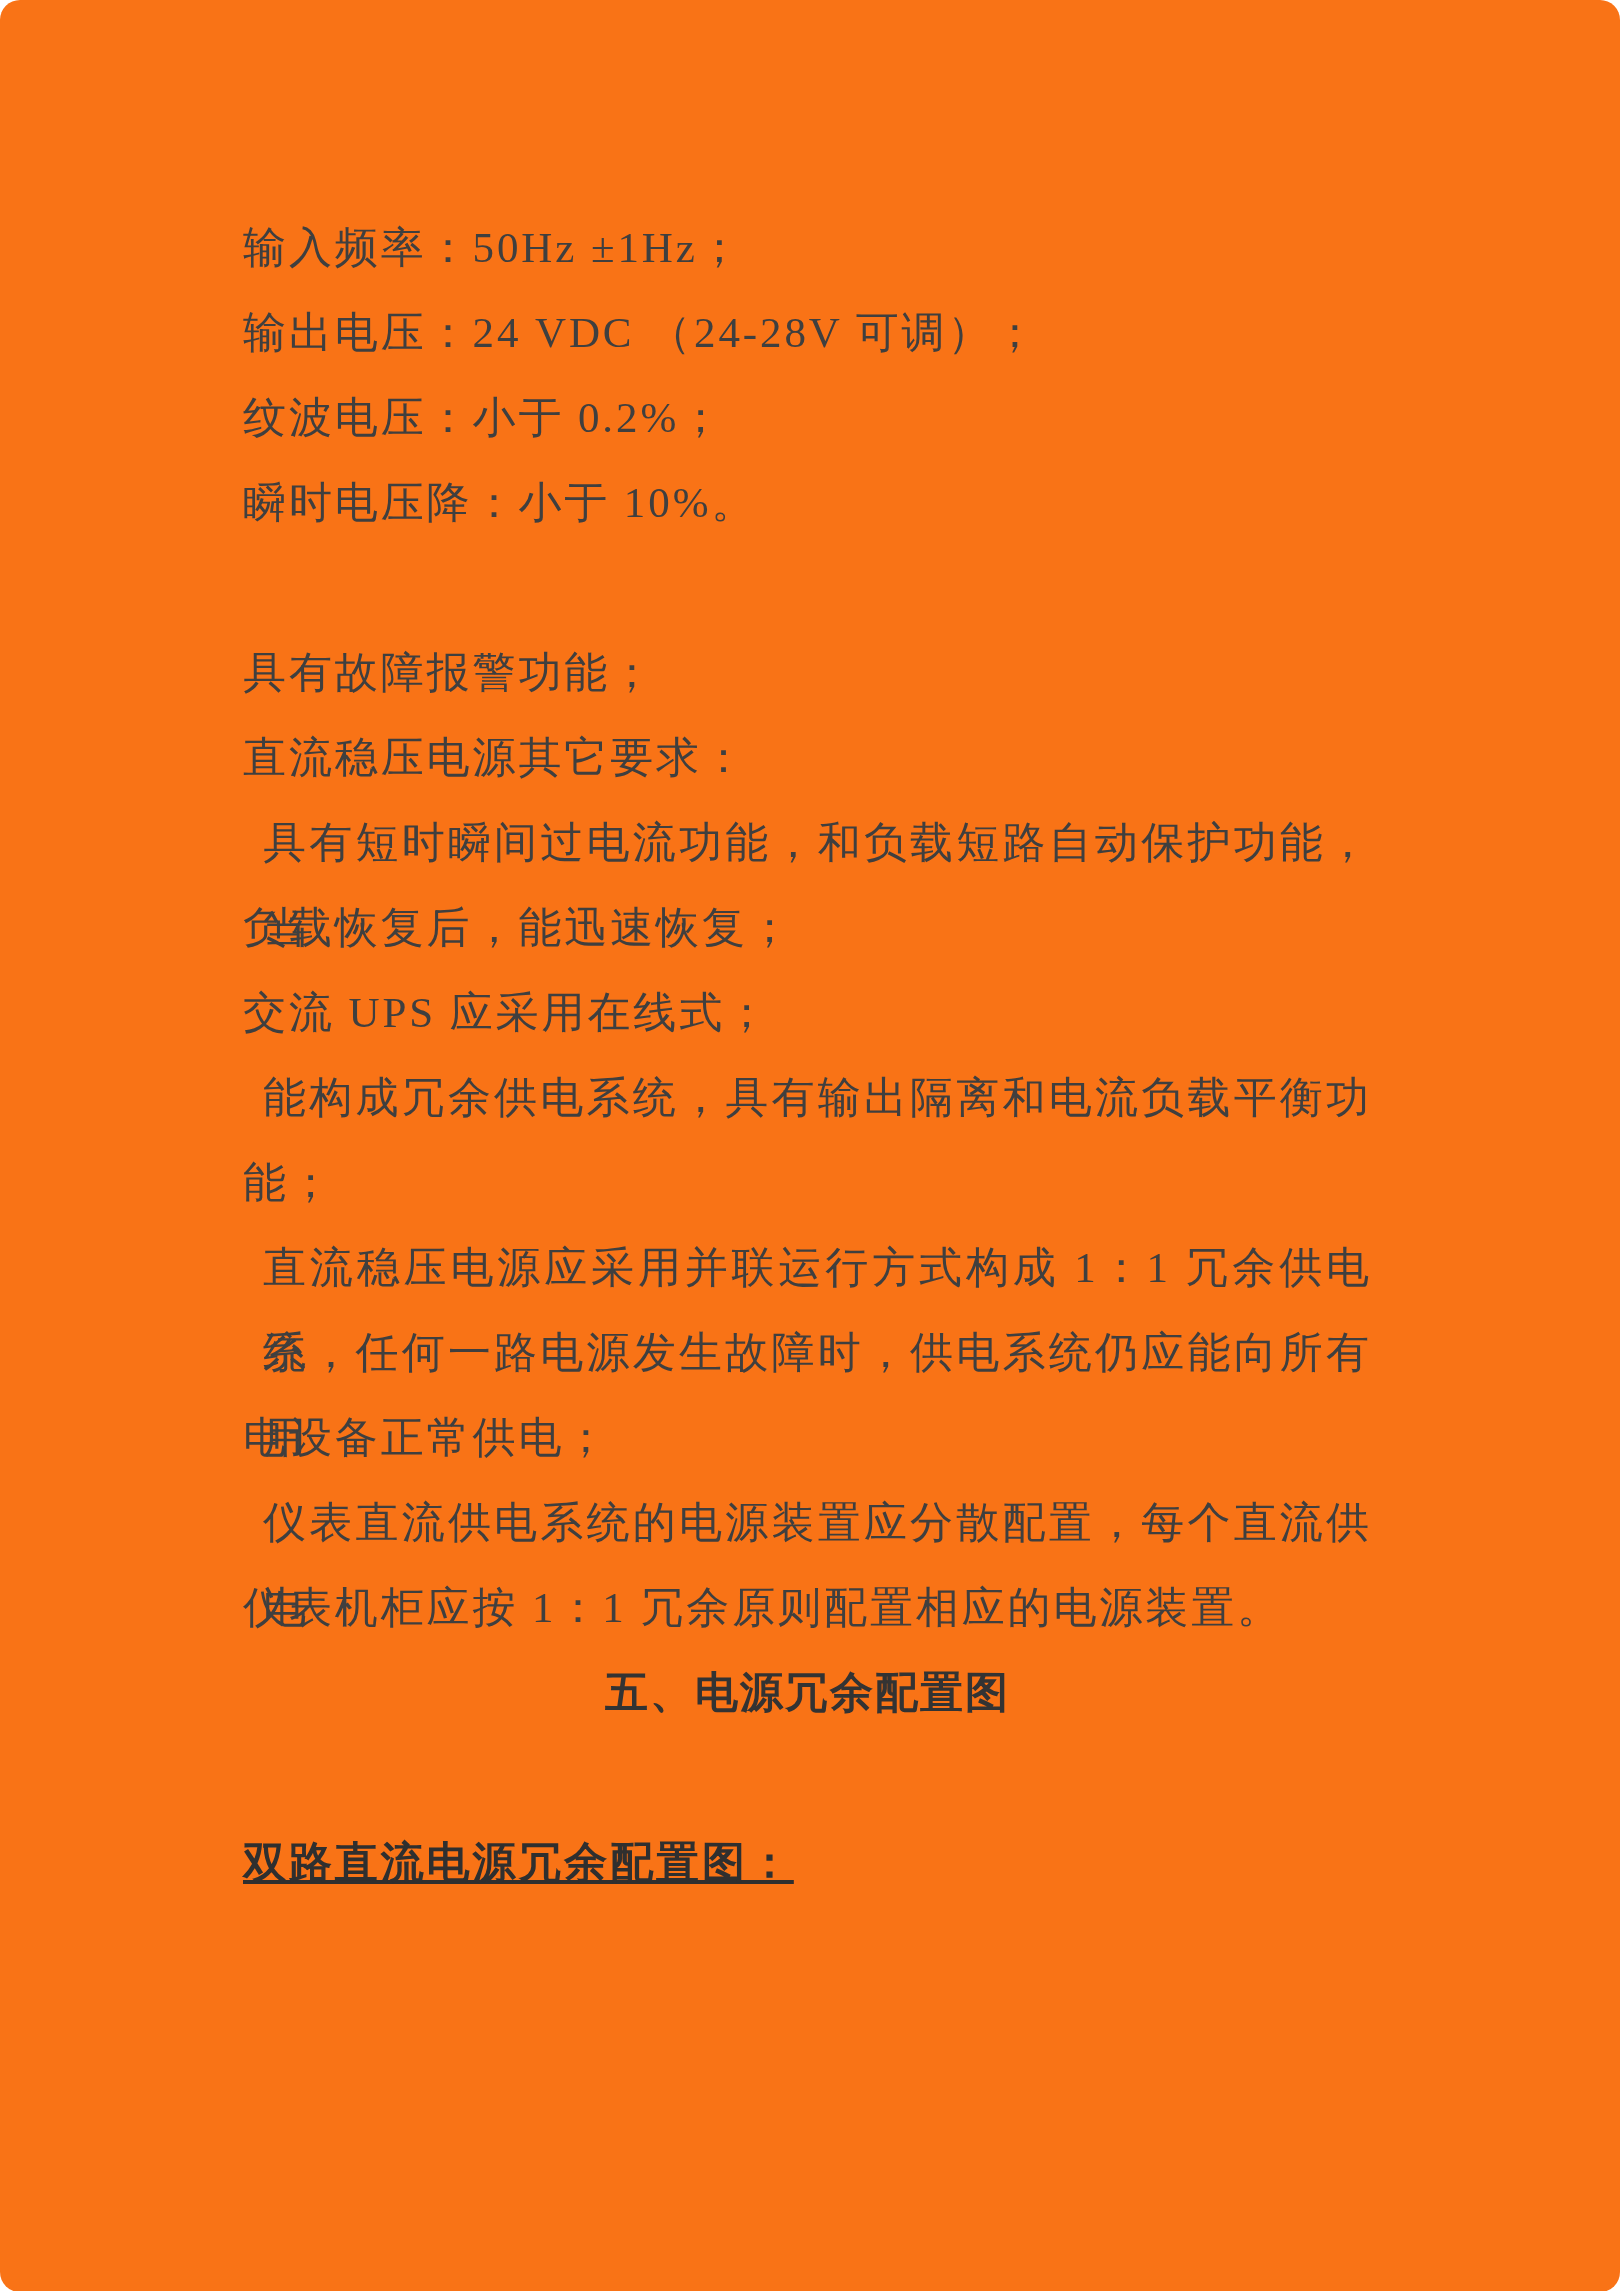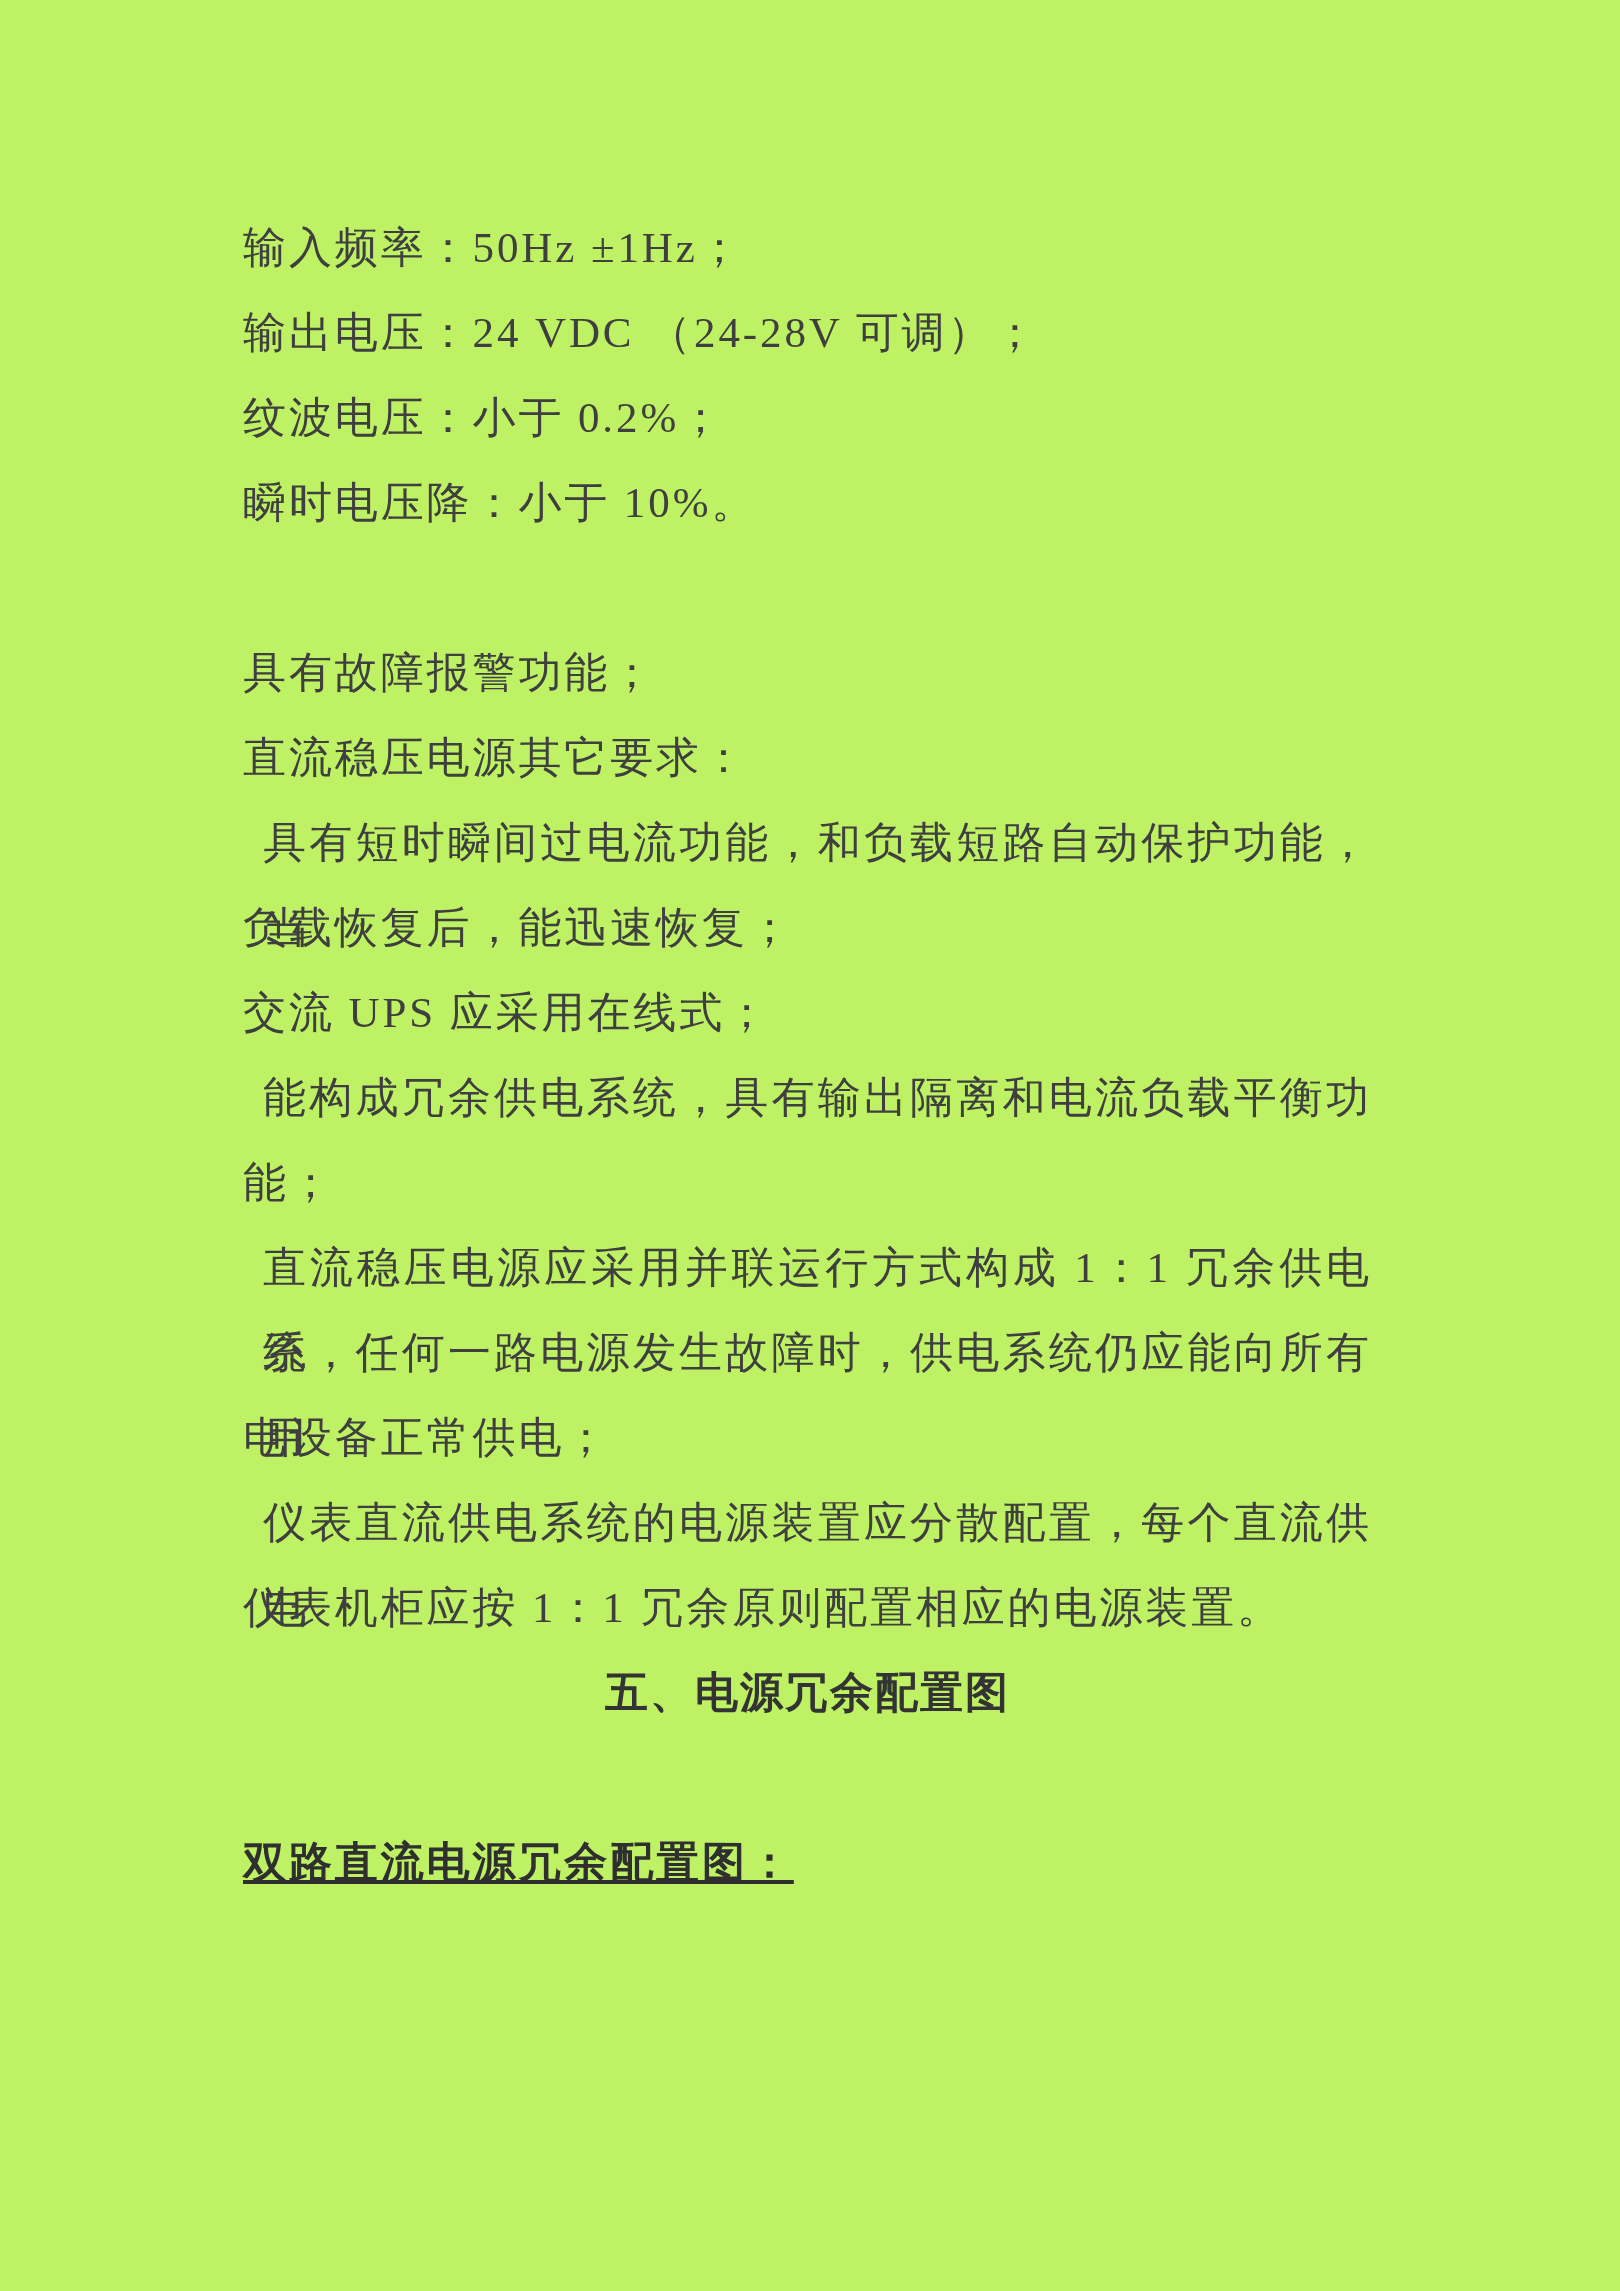--- a/index.html
+++ b/index.html
@@ -4,23 +4,24 @@
 <style>
   html, body {
     margin: 0;
     padding: 0;
     background: #ffffff;
   }
   .page {
     position: relative;
     width: 1620px;
     height: 2292px;
-    background: #bef264;
+    background: #f97316;
     overflow: hidden;
     font-family: "Liberation Serif", "DejaVu Serif", serif;
+    border-radius: 20px;
   }
   .content {
     position: absolute;
     left: 243px;
     top: 205px;
     width: 1129px;
   }
   .ln {
     height: 85px;
     line-height: 85px;

